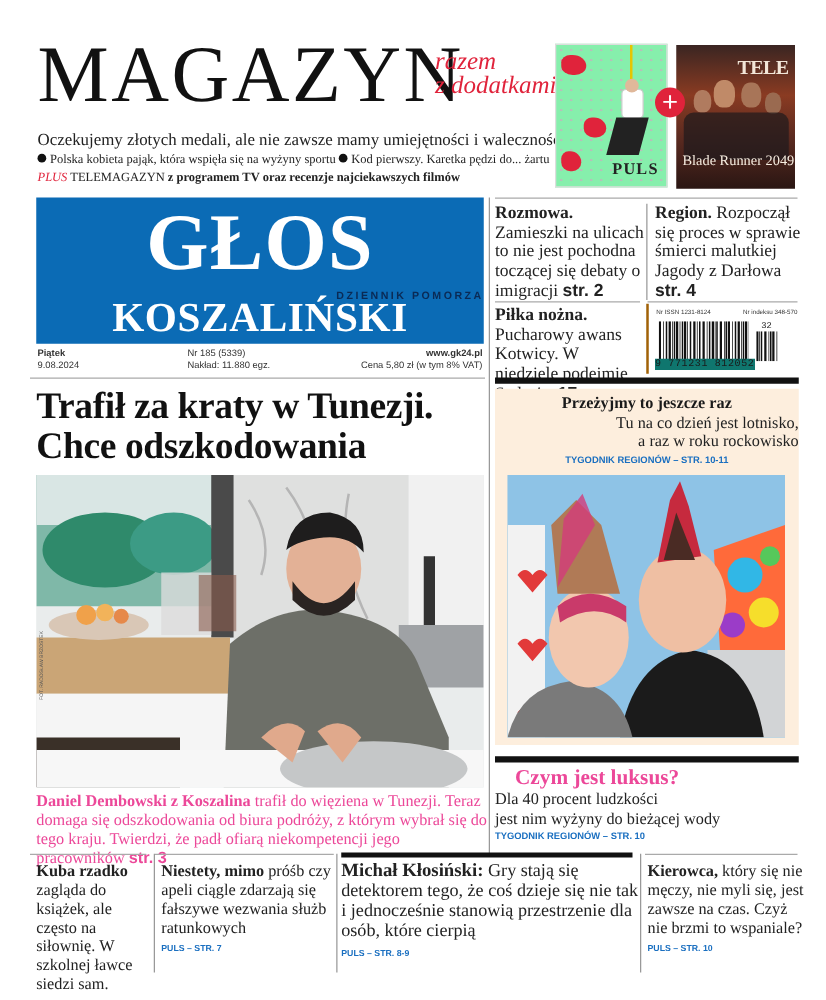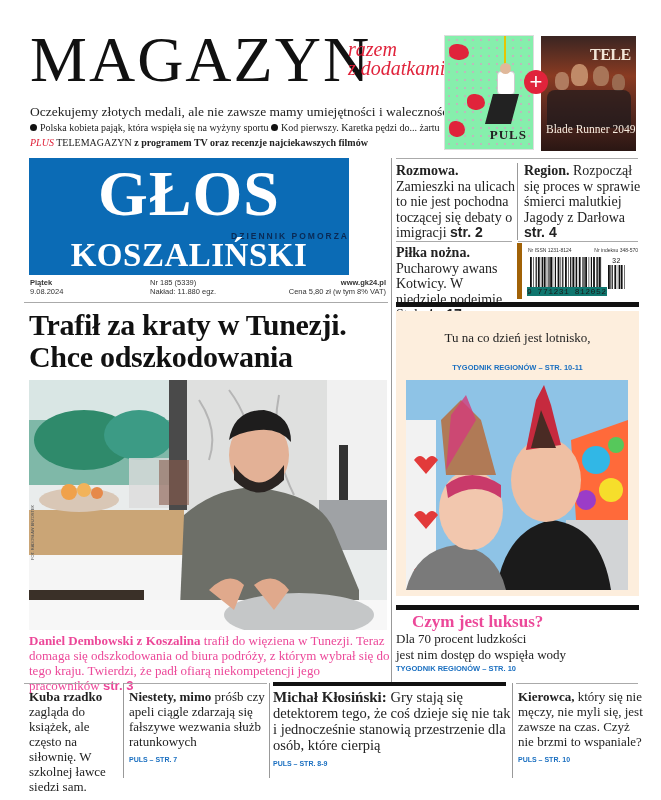--- a/index.html
+++ b/index.html
@@ -24,42 +24,42 @@
   #cover-puls .pegs { position:absolute; inset:0; background-image: radial-gradient(#bbb 1px, transparent 1.2px); background-size: 8px 8px; }
   #puls-logo { position:absolute; right:6px; bottom:6px; font-size: 13px; font-weight: bold; color:#222; letter-spacing: 1px; }
   #plus-circle { left: 524px; top: 70px; width: 24px; height: 24px; border-radius: 50%; background: #e0233b; color: #fff; text-align: center; line-height: 24px; font-size: 22px; font-family: "Liberation Sans", sans-serif; z-index: 3; }
   #cover-tele { left: 541px; top: 36px; width: 95px; height: 115px; background: linear-gradient(180deg,#3a2522 0%, #8a3b22 35%, #5a2a20 65%, #2a1613 100%); overflow: hidden; }
   #tele-logo { position:absolute; left:6px; top:10px; font-size: 16px; font-weight: bold; color: #f2e6d8; letter-spacing: -0.5px; }
   #tele-logo span { font-weight: normal; font-size: 13px; margin-left: 43px; }
   #tele-film { position:absolute; left:5px; bottom: 16px; font-size: 11.5px; color:#f7ede0; white-space: nowrap; }
   .tele-face { position:absolute; border-radius: 45% 45% 40% 40%; background: #b07b5f; }
 
   
-  #masthead { left: 29px; top: 158px; width: 320px; height: 117px; background: #0b6bb5; }
+  #masthead { left: 29px; top: 158px; width: 358px; height: 117px; background: #0b6bb5; }
   #logo-glos { position:absolute; left: 0; right: 0; top: 4px; text-align: center; font-size: 64px; font-weight: bold; color: #fff; line-height: 64px; letter-spacing: 1px; }
   #logo-sub { position:absolute; left: 0; right:0; top: 73px; text-align:right; font-size: 8.5px; font-weight: bold; letter-spacing: 2px; color: #0a2a55; }
   #logo-kosz { position:absolute; left: 0; right: 0; top: 80px; text-align: center; font-size: 33px; font-weight: bold; color: #fff; line-height: 34px; letter-spacing: 0.5px; }
   .meta { font-size: 7.5px; color: #333; line-height: 9px; }
   #meta-day { left: 30px; top: 278px; }
   #meta-issue { left: 150px; top: 278px; }
   #meta-web { left: 260px; top: 278px; width: 126px; text-align: right; }
 
   
   .rule-thin { height: 1px; background: #aaa; }
   .rule-thick { height: 5px; background: #111; }
   .teaser { font-size: 14px; line-height: 15.5px; color: #222; }
   .teaser b.h { font-weight: bold; }
   .teaser .str { font-family: "Liberation Sans", sans-serif; font-weight: bold; }
   #tz-rozmowa { left: 396px; top: 163px; width: 120px; }
   #tz-region { left: 517px; top: 163px; width: 128px; padding-left: 6px; border-left: 1px solid #999; height: 77px; }
   #tz-pilka { left: 396px; top: 245px; width: 120px; }
   #rule-r1 { left: 396px; top: 158px; width: 242px; }
   #rule-r2 { left: 396px; top: 241px; width: 116px; }
   #rule-r3 { left: 518px; top: 241px; width: 120px; }
-  #barcode-box { left: 517px; top: 243px; width: 123px; height: 56px; border-left: 5px solid #a16207; padding-left: 4px; }
+  #barcode-box { left: 517px; top: 243px; width: 123px; height: 56px; border-left: 2px solid #a16207; padding-left: 4px; }
   #issn { position:absolute; left:6px; top: 4px; font-size: 5px; color:#333; }
   #indeks { position:absolute; right: 2px; top: 4px; font-size: 5px; color:#333; }
   #barcode { position:absolute; left: 8px; top: 14px; width: 72px; height: 32px; }
   #barcode-mini { position:absolute; left: 86px; top: 22px; width: 18px; height: 24px; }
   #barcode-num { position:absolute; left: 5px; top: 44px; font-size: 8px; font-family: "Liberation Mono", monospace; letter-spacing: 0.5px; background:#0f766e; }
   #barcode-add { position:absolute; left: 90px; top: 14px; font-size: 7px; font-family: "Liberation Mono", monospace; }
 
   #rule-main-top { left: 24px; top: 302px; width: 364px; }
   #rule-right-thick { left: 396px; top: 302px; width: 243px; }
   #vrule-main { left: 391px; top: 158px; width: 1px; height: 525px; background: #999; }
@@ -70,21 +70,21 @@
   
   #main-photo { left: 29px; top: 380px; width: 358px; height: 250px; overflow: hidden; background: #eceff0; }
   #photo-credit { position:absolute; left: 1px; top: 180px; font-size: 4px; color:#555; transform: rotate(-90deg); transform-origin: left top; white-space: nowrap; font-family: "Liberation Sans", sans-serif; }
   #main-caption { left: 29px; top: 633px; width: 362px; font-size: 13px; line-height: 15px; color: #ec4899; }
   #main-caption b { font-weight: bold; }
   #main-caption .str { font-family: "Liberation Sans", sans-serif; font-weight: bold; }
 
   
   #feature-box { left: 396px; top: 311px; width: 243px; height: 285px; background: #fdeedd; }
   #feature-title { position:absolute; left:0; right:0; top: 3px; text-align: center; font-size: 13px; font-weight: bold; color: #1a1a1a; }
-  #feature-sub { position:absolute; left:0; right:0; top: 19px; text-align: center; font-size: 13px; line-height: 15px; color:#222; }
+  #feature-sub { position:absolute; left:0; right:0; top: 19px; text-align: right; font-size: 13px; line-height: 15px; color:#222; }
   #feature-src { position:absolute; left:0; right:0; top: 52px; text-align: center; font-size: 7.5px; font-weight: bold; color: #1a6fc0; }
   #feature-photo { position:absolute; left: 10px; top: 69px; width: 222px; height: 210px; overflow: hidden; background: #8fc4e8; }
 
   #rule-right-thick2 { left: 396px; top: 605px; width: 243px; }
   #luksus-title { left: 412px; top: 612px; font-size: 17px; font-weight: bold; color: #ec4899; }
   #luksus-sub { left: 396px; top: 631px; font-size: 13px; line-height: 15.5px; color: #222; width: 243px; }
   #luksus-src { left: 396px; top: 664px; font-size: 7.5px; font-weight: bold; color: #1a6fc0; }
 
   
   #rule-b1 { left: 24px; top: 683px; width: 93px; }
@@ -266,22 +266,24 @@
     <path d="M180 210 Q200 190 215 205 L205 230 Z" fill="#e0a98c"></path>
     <path d="M225 205 Q245 190 260 210 L245 230 Z" fill="#e0a98c"></path>
   </svg>
   <div id="photo-credit">FOT. RADOSŁAW BRZOSTEK</div>
 </div>
 <div id="main-caption" class="abs serif">
   <b>Daniel Dembowski z Koszalina</b><span> trafił do więziena w Tunezji. Teraz domaga się odszkodowania od biura podróży, z którym wybrał się do tego kraju. Twierdzi, że padł ofiarą niekompetencji jego pracowników </span><span class="str">str. 3</span>
 </div>
 
 <div id="feature-box" class="abs">
+  <div id="feature-title" class="serif">Przeżyjmy to jeszcze raz</div>
   <div id="feature-sub" class="serif">
     <div>Tu na co dzień jest lotnisko,</div>
+    <div>a raz w roku rockowisko</div>
   </div>
   <div id="feature-src" class="sans">TYGODNIK REGIONÓW – STR. 10-11</div>
   <div id="feature-photo">
     <svg width="222" height="210" viewBox="0 0 222 210">
       <rect width="222" height="210" fill="#8ec3e6"></rect>
       <rect x="0" y="40" width="30" height="170" fill="#f2f2f2"></rect>
       <path d="M8 80 q6 -8 12 0 q6 -8 12 0 l-12 14z" fill="#e23a3a"></path>
       <path d="M8 135 q6 -8 12 0 q6 -8 12 0 l-12 14z" fill="#e23a3a"></path>
       <path d="M8 190 q6 -8 12 0 q6 -8 12 0 l-12 14z" fill="#e23a3a"></path>
       <path d="M165 60 L222 40 L222 140 L170 140 Z" fill="#ff6a3a"></path>
@@ -299,22 +301,22 @@
       <path d="M40 95 L35 40 L55 20 L75 40 L90 95 Z" fill="#b07a56"></path>
       <path d="M40 90 L45 35 L60 15 L70 40 Z" fill="#d33c7a" opacity="0.8"></path>
       <path d="M40 105 Q65 85 95 105 L95 118 Q70 100 42 118 Z" fill="#c93a6a"></path>
     </svg>
   </div>
 </div>
 
 <div id="rule-right-thick2" class="abs rule-thick"></div>
 <div id="luksus-title" class="abs serif">Czym jest luksus?</div>
 <div id="luksus-sub" class="abs serif">
-  <div>Dla 70 procent ludzkości</div>
-  <div>jest nim dostęp do wspięła wody</div>
+  <div>Dla 40 procent ludzkości</div>
+  <div>jest nim wyżyny do bieżącej wody</div>
 </div>
 <div id="luksus-src" class="abs sans">TYGODNIK REGIONÓW – STR. 10</div>
 
 <div id="rule-b1" class="abs rule-thin"></div>
 <div id="rule-b2" class="abs rule-thin"></div>
 <div id="rule-b3" class="abs rule-thick"></div>
 <div id="rule-b4" class="abs rule-thin"></div>
 <div class="bvr" style="left:123px;"></div>
 <div class="bvr" style="left:269px;"></div>
 <div class="bvr" style="left:512px;"></div>

